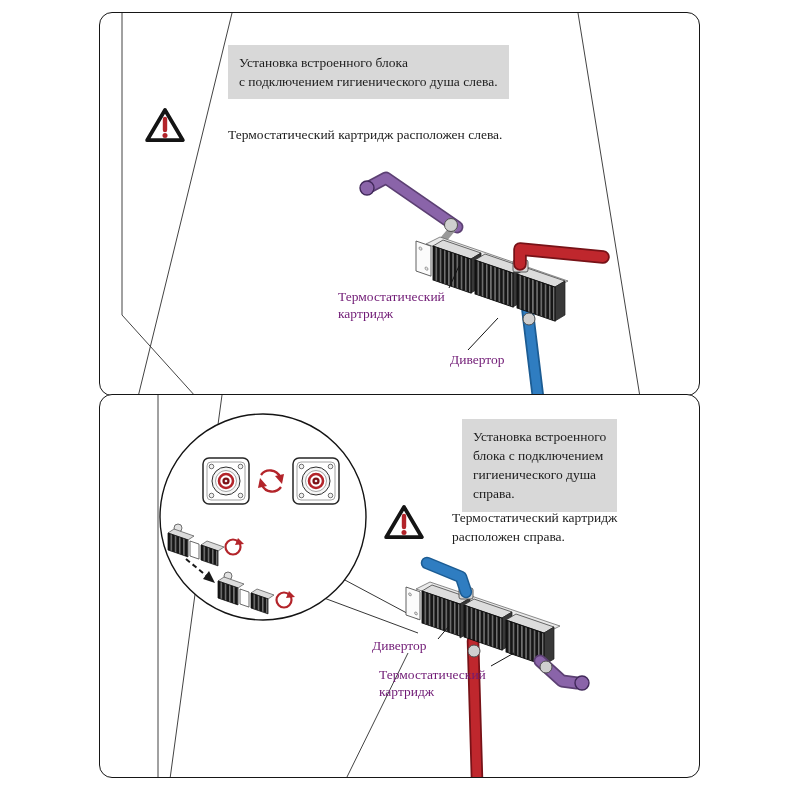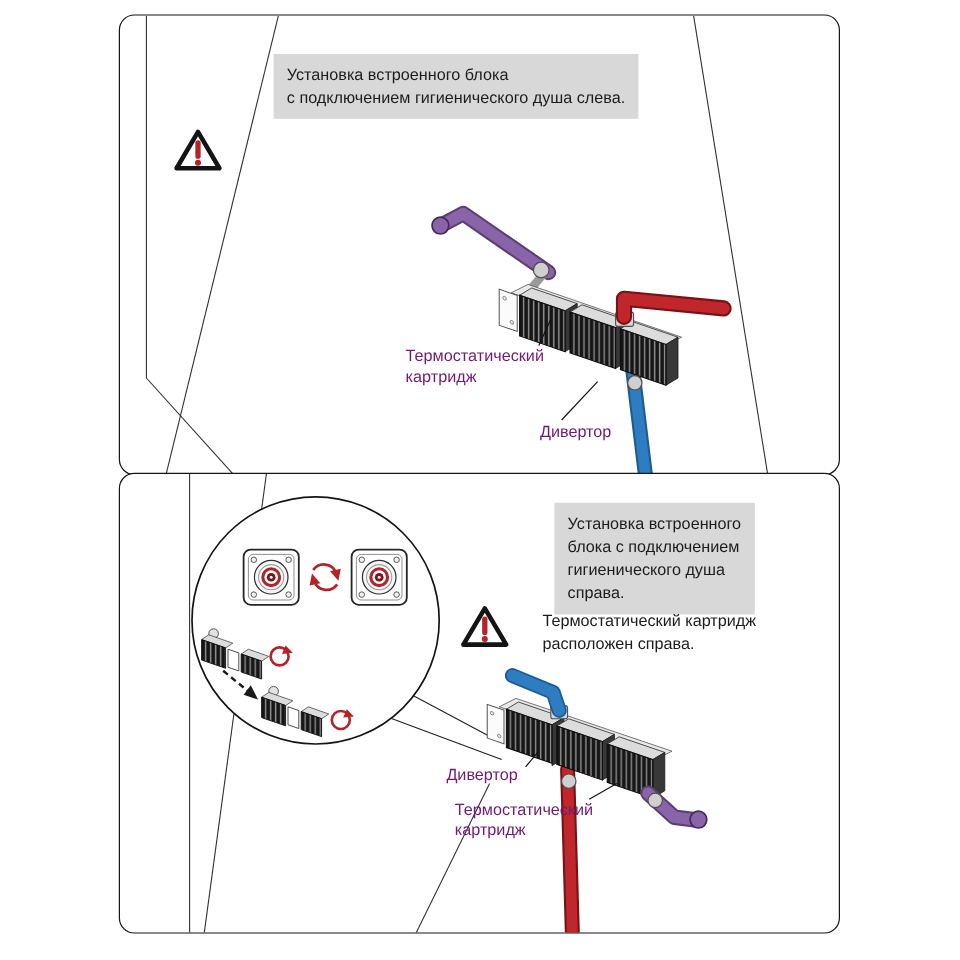--- a/index.html
+++ b/index.html
@@ -2,21 +2,21 @@
 <html><head>
 <meta charset="utf-8">
 <style>
   * { margin:0; padding:0; box-sizing:border-box; }
   html,body { background:#ffffff; }
   body {
     width:800px; height:800px;
     font-family:"Liberation Sans", sans-serif;
     color:#1a1a1a;
   }
-  .stage { position:relative; width:800px; height:800px; background:#fff; overflow:hidden; }
+  .stage { position:relative; width:800px; height:800px; background:#fff; overflow:hidden;font-family:Liberation Serif, serif; }
   .panel {
     position:absolute; left:99px; width:601px; height:384px;
     border:1.4px solid #161616; border-radius:13px;
     background:#fff; overflow:hidden;
   }
   #panel-top { top:12px; }
   #panel-bottom { top:394px; }
   .scene { position:absolute; left:0; top:0; }
   .note {
     position:absolute; padding:8px 11px;
@@ -106,20 +106,21 @@
 
     <div class="note" style="left:128px; top:32px; max-width:334px; background:#d8d8d8;">Установка встроенного блока
 с подключением гигиенического душа слева.</div>
 
     <svg class="warn-ico" style="left:44px; top:93px;" width="42" height="39" viewBox="0 0 40 36">
       <path d="M20 3.2 L37 32 L3 32 Z" fill="#ffffff" stroke="#141414" stroke-width="3.6" stroke-linejoin="round"></path>
       <path d="M20 11.8 L20 22.4" stroke="#b3242a" stroke-width="4.2" stroke-linecap="round" fill="none"></path>
       <circle cx="20" cy="27.6" r="2.4" fill="#b3242a"></circle>
     </svg>
 
+    <div class="warn-text" style="left:128px; top:113px; width:360px;">Термостатический картридж расположен слева.</div>
 
     <div class="lbl" style="left:238px; top:276px;">Термостатический
 картридж</div>
 
     <div class="lbl" style="left:350px; top:339px;">Дивертор</div>
   </div>
 
   <div class="panel" id="panel-bottom">
     <svg class="scene" viewBox="0 0 600 384" width="600" height="384">
       <defs>

